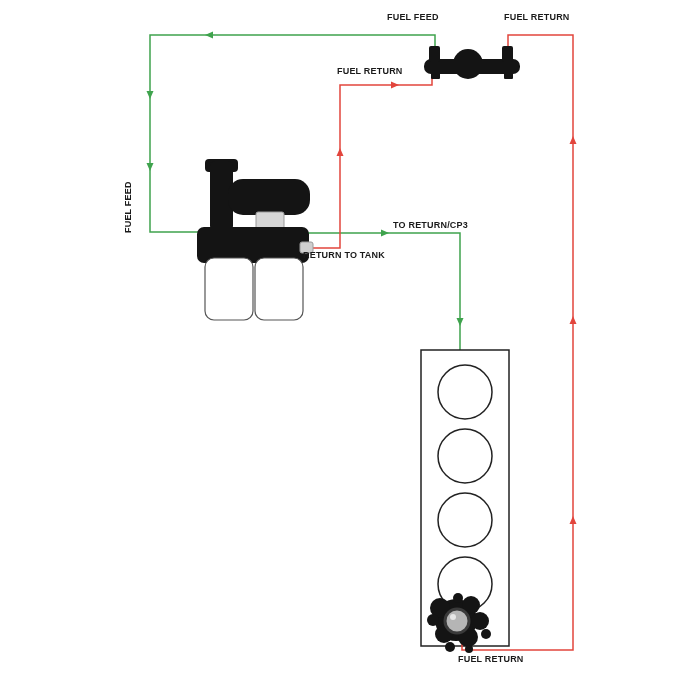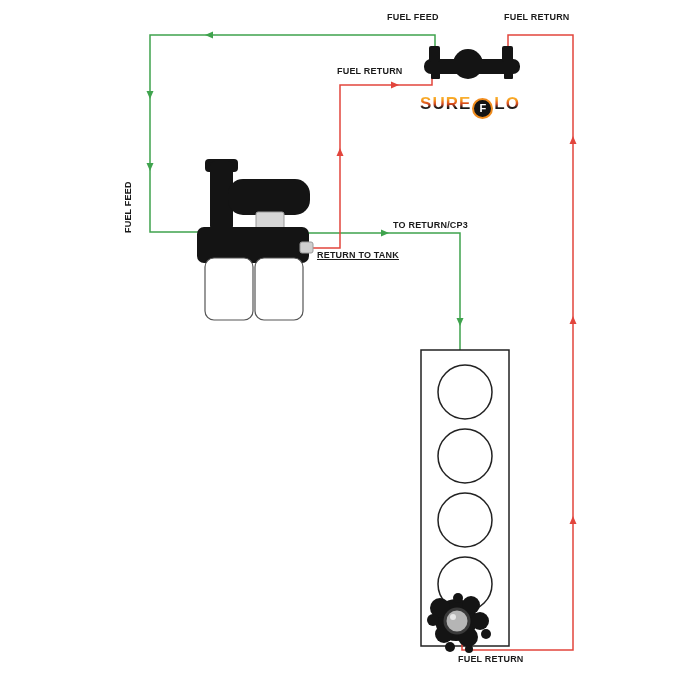--- a/index.html
+++ b/index.html
@@ -112,21 +112,18 @@
       <circle class="blk" cx="469" cy="649" r="4"></circle>
       <circle cx="457" cy="621" r="12" fill="#b5b5b5" stroke="#3a3a3a" stroke-width="3"></circle>
       <circle cx="453" cy="617" r="3" fill="#e6e6e6"></circle>
     </g>
   </svg>
 
   <div class="lbl" style="left:387px;top:13px;">FUEL FEED</div>
   <div class="lbl" style="left:504px;top:13px;">FUEL RETURN</div>
   <div class="lbl" style="left:337px;top:67px;">FUEL RETURN</div>
   <div class="lbl" style="left:393px;top:221px;">TO RETURN/CP3</div>
-  <div class="lbl" style="left:317px;top:251px;text-decoration:underline;">RETURN TO TANK</div>
+  <div class="lbl" style="left:303px;top:251px;">RETURN TO TANK</div>
   <div class="lbl vert" style="left:124px;top:233px;">FUEL FEED</div>
   <div class="lbl" style="left:458px;top:655px;">FUEL RETURN</div>
 
-  <div class="logo">
-    <span class="logo-txt">SURE</span><span class="logo-circle">F</span><span class="logo-txt">LO</span>
-  </div>
 
 </div>
 
 </body></html>

